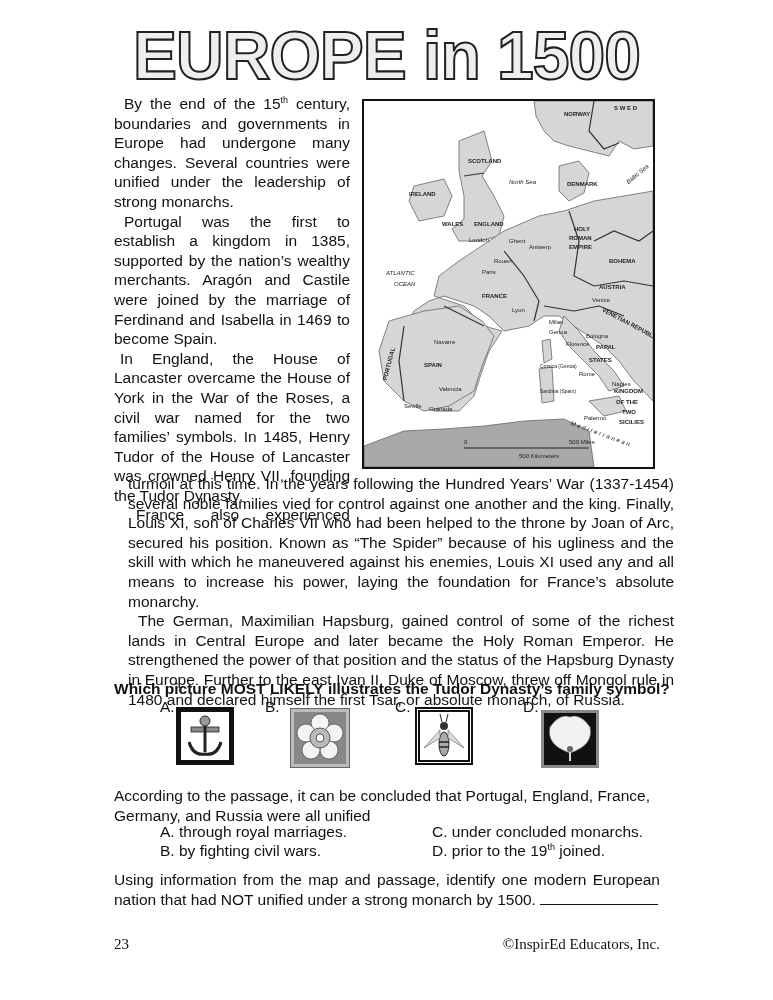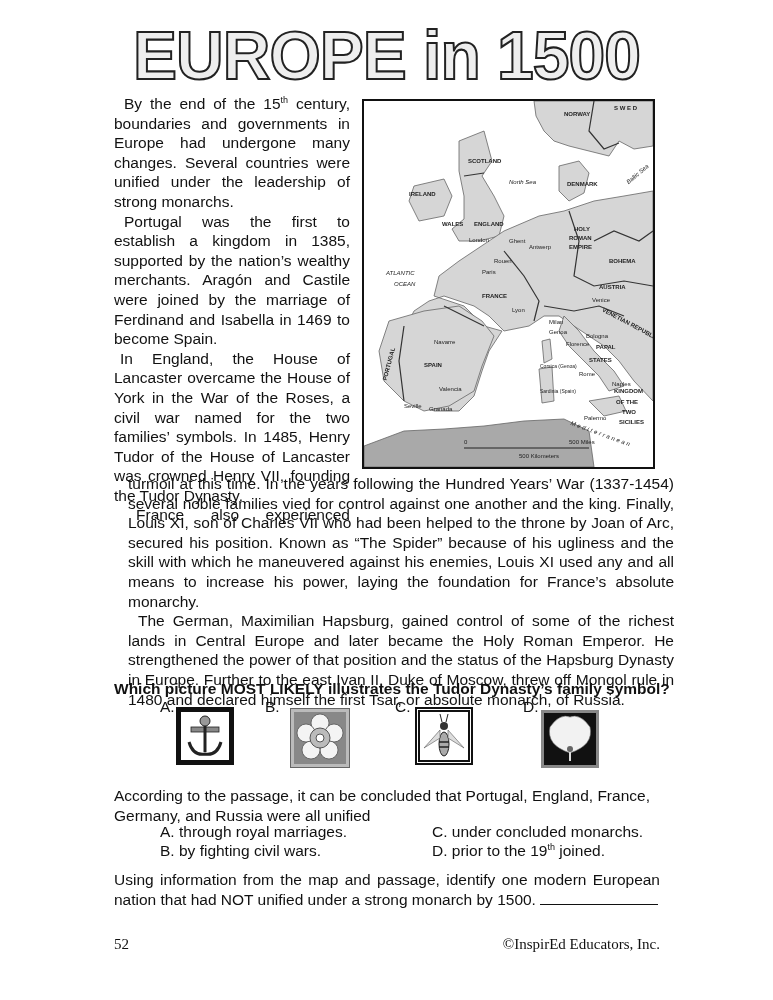--- a/index.html
+++ b/index.html
@@ -186,14 +186,14 @@
 <div class="q2">According to the passage, it can be concluded that Portugal, England, France, Germany, and Russia were all unified</div>
 <span class="ans" style="left:160px;top:823px">A.  through royal marriages.</span>
 <span class="ans" style="left:160px;top:842px">B.  by fighting civil wars.</span>
 <span class="ans" style="left:432px;top:823px">C.  under concluded monarchs.</span>
 <span class="ans" style="left:432px;top:842px"><span>D.  prior to the 19</span><sup>th</sup><span> joined.</span></span>
 
 <div class="q3">
   <span>Using information from the map and passage, identify one modern European nation that had NOT unified under a strong monarch by 1500.</span> <span class="blank"></span>
 </div>
 
-<div class="footer" style="left:114px">52</div>
+<div class="footer" style="left:114px">23</div>
 <div class="footer" style="right:113px">©InspirEd Educators, Inc.</div>
 
 </body></html>

